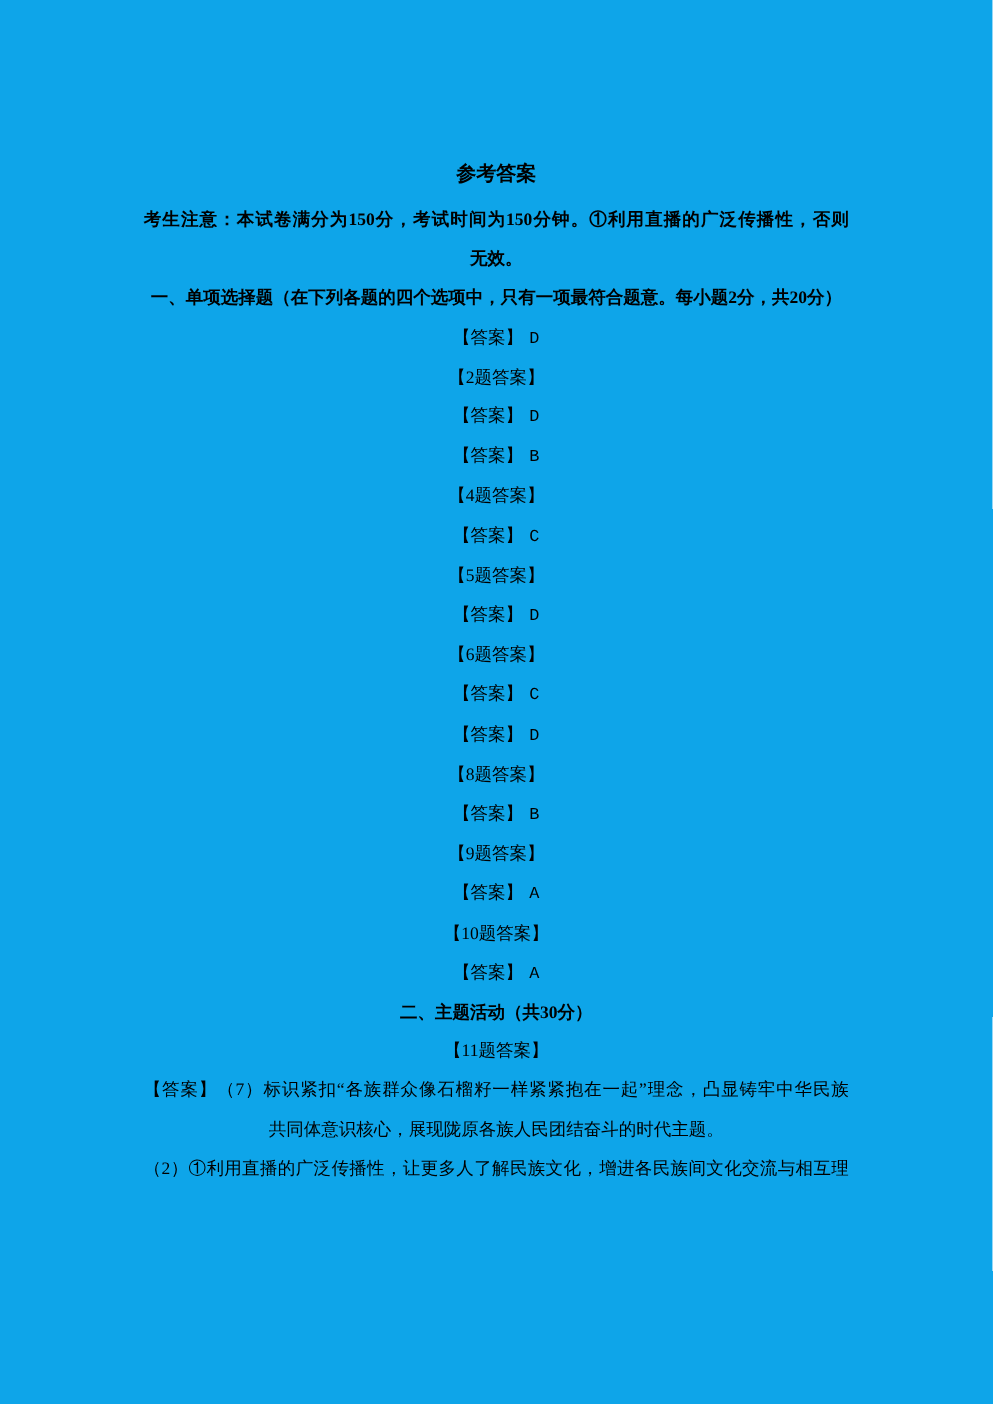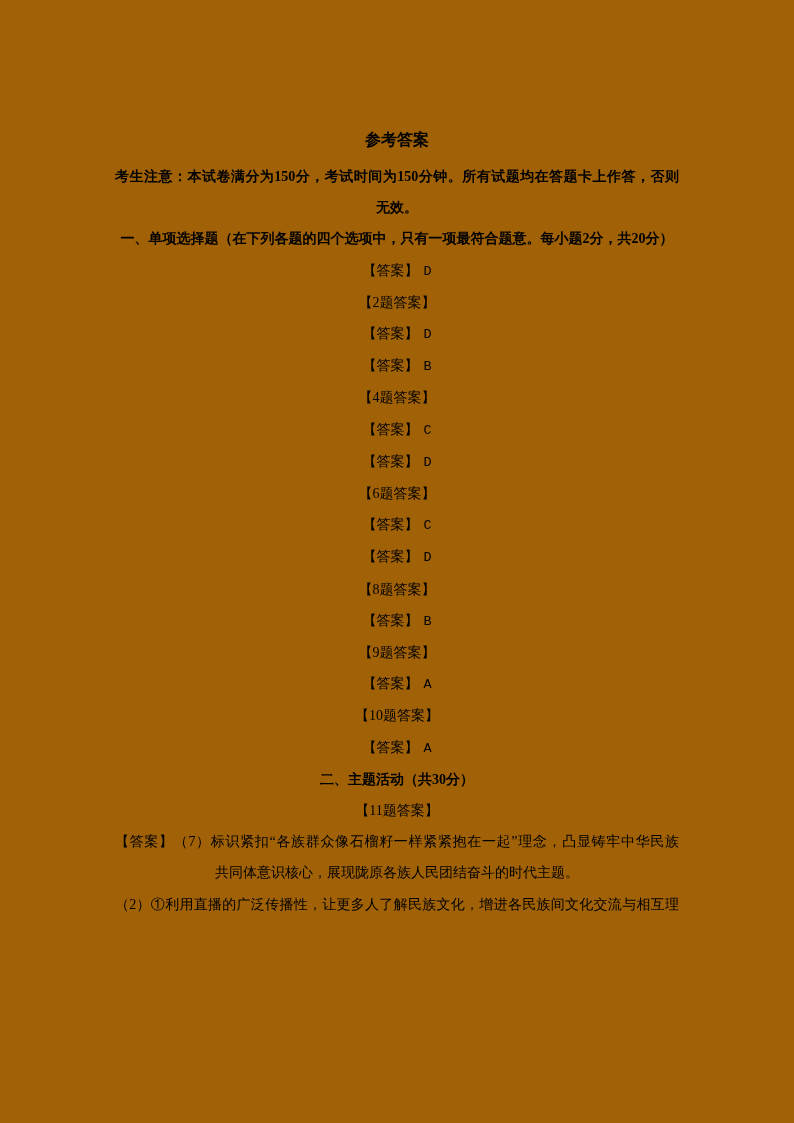--- a/index.html
+++ b/index.html
@@ -4,21 +4,21 @@
 <style>
   html, body {
     margin: 0;
     padding: 0;
     background: #ffffff;
   }
   .page {
     position: relative;
     width: 794px;
     height: 1123px;
-    background: #a16207;
+    background: #0ea5e9;
     overflow: hidden;
     color: #000000;
     font-family: "Liberation Serif", "DejaVu Serif", serif;
   }
   .content {
     position: absolute;
     left: 115px;
     top: 124px;
     width: 564px;
   }
@@ -51,35 +51,36 @@
   }
 </style>
 </head>
 <body>
 
 <div class="page">
   <div class="content">
 
     <h1 class="doc-title">参考答案</h1>
 
-    <p class="line bold fill">考生注意：本试卷满分为150分，考试时间为150分钟。所有试题均在答题卡上作答，否则</p>
+    <p class="line bold fill">考生注意：本试卷满分为150分，考试时间为150分钟。①利用直播的广泛传播性，否则</p>
     <p class="line bold">无效。</p>
 
     <p class="line bold">一、单项选择题（在下列各题的四个选项中，只有一项最符合题意。每小题2分，共20分）</p>
 
     <p class="line"><span>【答案】</span><span class="latin-answer">D</span></p>
 
     <p class="line">【2题答案】</p>
     <p class="line"><span>【答案】</span><span class="latin-answer">D</span></p>
 
     <p class="line"><span>【答案】</span><span class="latin-answer">B</span></p>
 
     <p class="line">【4题答案】</p>
     <p class="line"><span>【答案】</span><span class="latin-answer">C</span></p>
 
+    <p class="line">【5题答案】</p>
     <p class="line"><span>【答案】</span><span class="latin-answer">D</span></p>
 
     <p class="line">【6题答案】</p>
     <p class="line"><span>【答案】</span><span class="latin-answer">C</span></p>
 
     <p class="line"><span>【答案】</span><span class="latin-answer">D</span></p>
 
     <p class="line">【8题答案】</p>
     <p class="line"><span>【答案】</span><span class="latin-answer">B</span></p>
 

